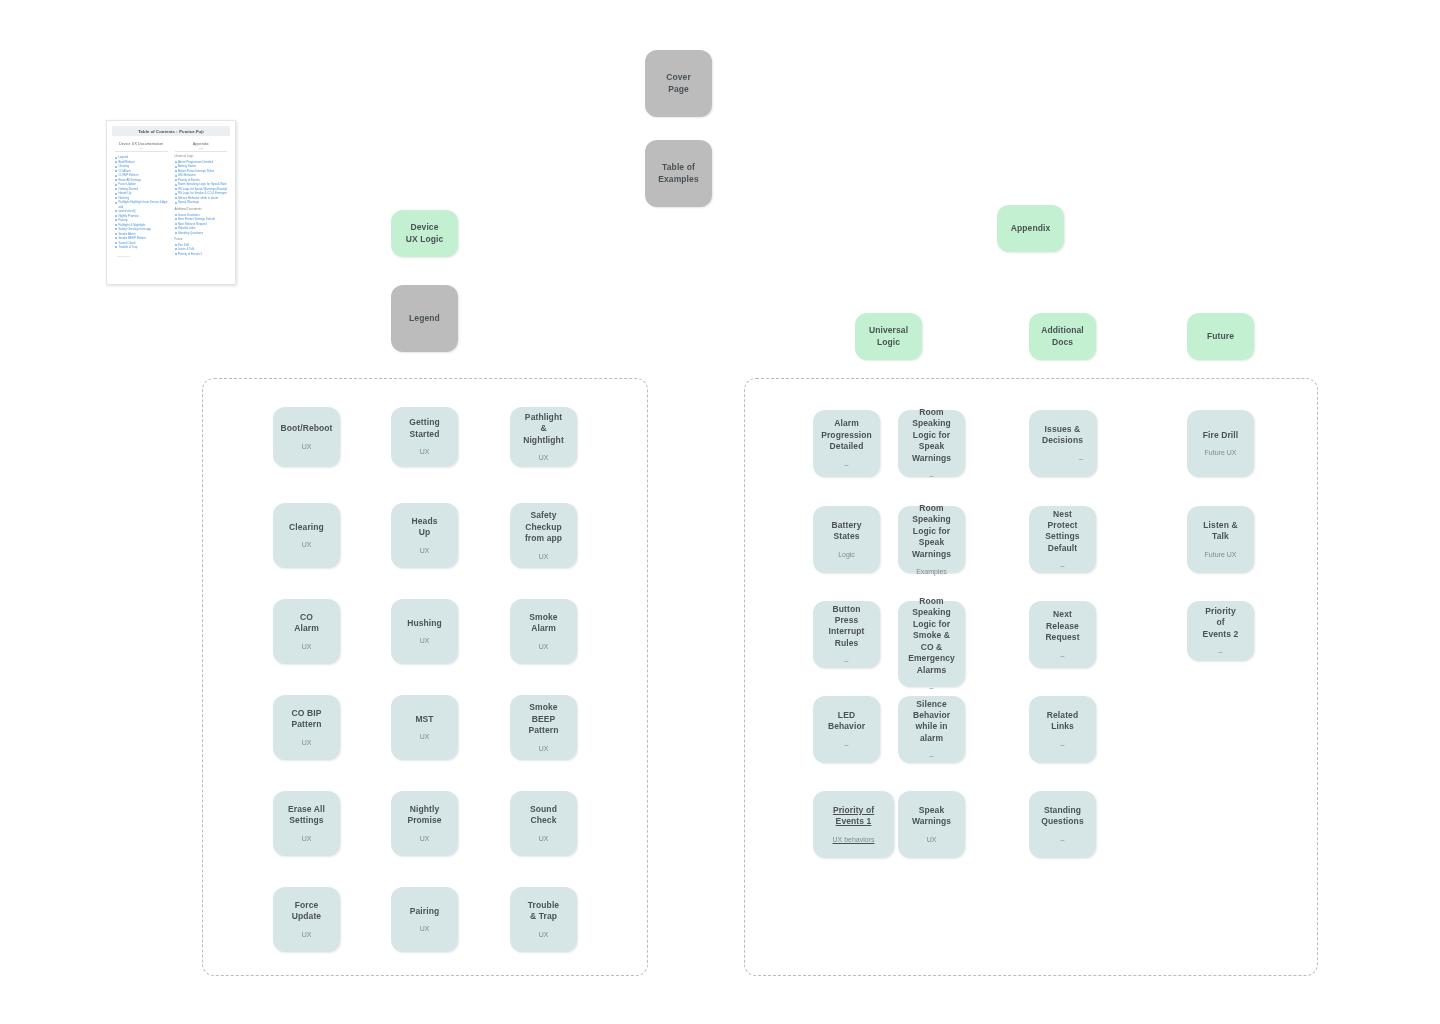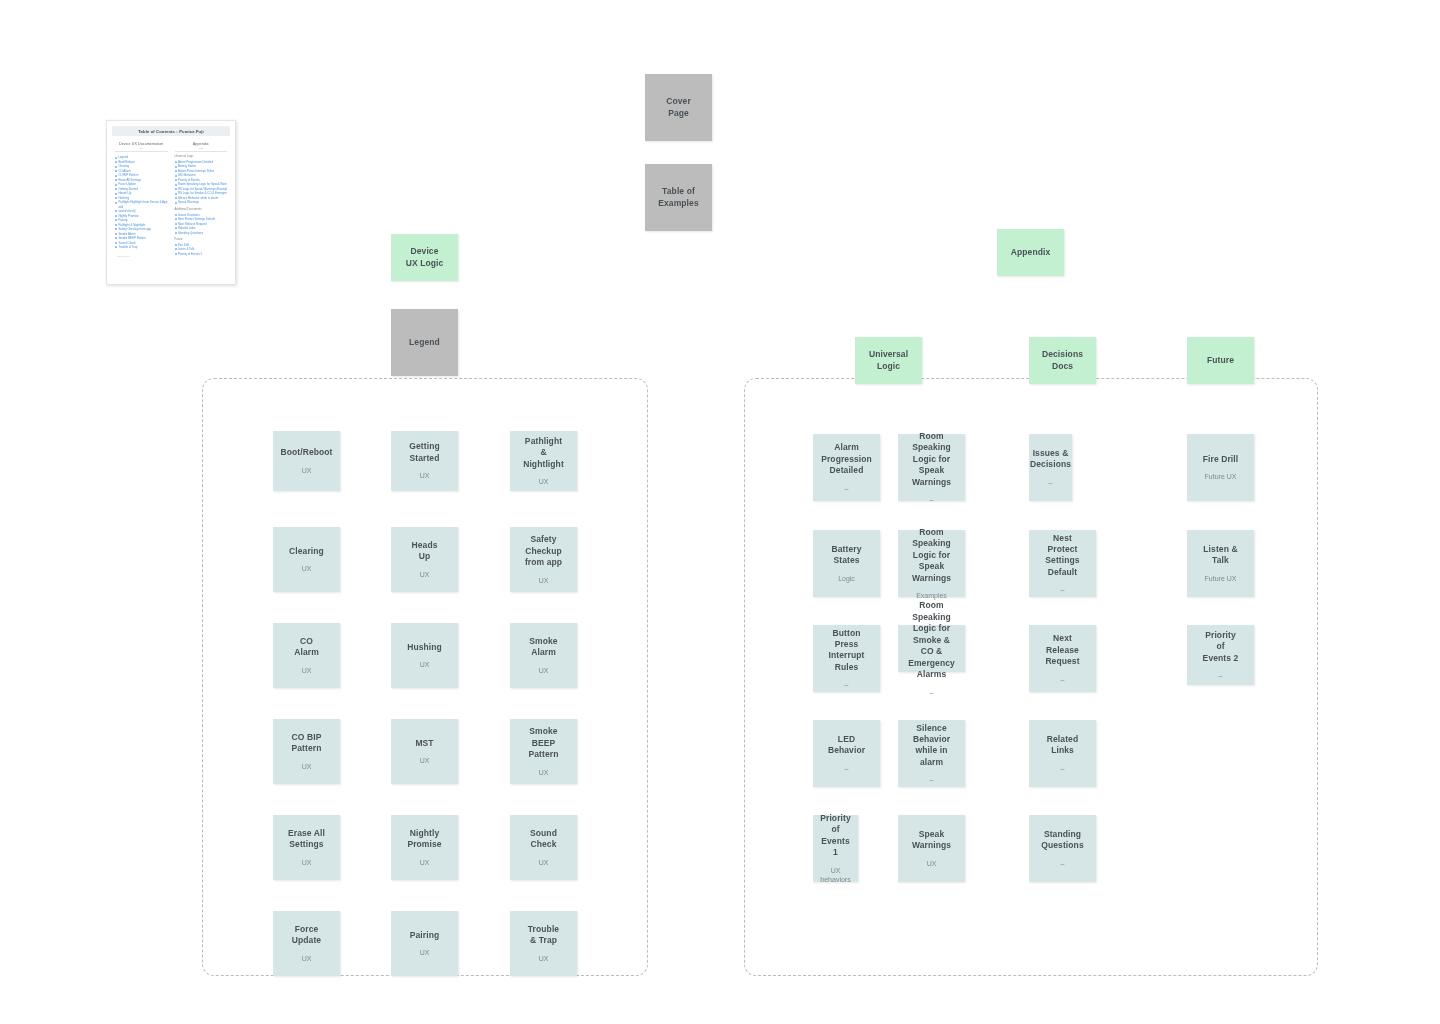--- a/index.html
+++ b/index.html
@@ -23,24 +23,23 @@
 
   
   .node {
     position: absolute;
     box-sizing: border-box;
     display: flex;
     flex-direction: column;
     align-items: center;
     justify-content: center;
     text-align: center;
-    border-radius: 0;
+    border-radius: 12px;
     box-shadow: 1px 1px 2px rgba(0,0,0,0.10);
     padding: 4px 14px;
-    margin-top: 24px;
   }
   .node .title {
     font-size: 8.5px;
     font-weight: bold;
     line-height: 1.35;
     letter-spacing: .1px;
     color: #4b5256;
   }
   .node .sub {
     font-size: 7px;
@@ -223,21 +222,21 @@
       <div class="node gray" style="left: 391px; top: 285px; width: 67px; height: 67px;">
         <div class="title">Legend</div>
       </div>
       <div class="node green" style="left: 997px; top: 205px; width: 67px; height: 47px;">
         <div class="title">Appendix</div>
       </div>
       <div class="node green" style="left: 855px; top: 313px; width: 67px; height: 47px;">
         <div class="title">Universal Logic</div>
       </div>
       <div class="node green" style="left: 1029px; top: 313px; width: 67px; height: 47px;">
-        <div class="title">Decisions Docs</div>
+        <div class="title">Additional Docs</div>
       </div>
       <div class="node green" style="left: 1187px; top: 313px; width: 67px; height: 47px;">
         <div class="title">Future</div>
       </div>
     </div>
 
   <div id="device-ux-layer">
       <div class="node blue" style="left: 273px; top: 407px; width: 67px; height: 60px;">
         <div class="title">Boot/Reboot</div>
         <div class="sub">UX</div>
@@ -314,21 +313,21 @@
 
   <div id="appendix-layer">
       <div class="node blue" style="left: 813px; top: 410px; width: 67px; height: 67px;">
         <div class="title">Alarm Progression Detailed</div>
         <div class="sub">–</div>
       </div>
       <div class="node blue" style="left: 898px; top: 410px; width: 67px; height: 67px;">
         <div class="title">Room Speaking Logic for Speak Warnings</div>
         <div class="sub">–</div>
       </div>
-      <div class="node blue" style="left: 1029px; top: 410px; width: 43px; height: 67px;">
+      <div class="node blue" style="left: 1029px; top: 410px; width: 68px; height: 67px; align-items: flex-end;">
         <div class="title">Issues &amp; Decisions</div>
         <div class="sub">–</div>
       </div>
       <div class="node blue" style="left: 1187px; top: 410px; width: 67px; height: 67px;">
         <div class="title">Fire Drill</div>
         <div class="sub">Future UX</div>
       </div>
       <div class="node blue" style="left: 813px; top: 506px; width: 67px; height: 67px;">
         <div class="title">Battery States</div>
         <div class="sub">Logic</div>
@@ -342,21 +341,21 @@
         <div class="sub">–</div>
       </div>
       <div class="node blue" style="left: 1187px; top: 506px; width: 67px; height: 67px;">
         <div class="title">Listen &amp; Talk</div>
         <div class="sub">Future UX</div>
       </div>
       <div class="node blue" style="left: 813px; top: 601px; width: 67px; height: 67px;">
         <div class="title">Button Press Interrupt Rules</div>
         <div class="sub">–</div>
       </div>
-      <div class="node blue" style="left: 898px; top: 601px; width: 67px; height: 47px; justify-content: center;">
+      <div class="node blue" style="left: 898px; top: 601px; width: 67px; height: 86px; justify-content: center;">
         <div class="title">Room Speaking Logic for Smoke &amp; CO &amp; Emergency Alarms</div>
         <div class="sub">–</div>
       </div>
       <div class="node blue" style="left: 1029px; top: 601px; width: 67px; height: 67px;">
         <div class="title">Next Release Request</div>
         <div class="sub">–</div>
       </div>
       <div class="node blue" style="left: 1187px; top: 601px; width: 67px; height: 60px;">
         <div class="title">Priority of Events 2</div>
         <div class="sub">–</div>
@@ -366,21 +365,21 @@
         <div class="sub">–</div>
       </div>
       <div class="node blue" style="left: 898px; top: 696px; width: 67px; height: 67px;">
         <div class="title">Silence Behavior while in alarm</div>
         <div class="sub">–</div>
       </div>
       <div class="node blue" style="left: 1029px; top: 696px; width: 67px; height: 67px;">
         <div class="title">Related Links</div>
         <div class="sub">–</div>
       </div>
-      <div class="node blue" style="left: 813px; top: 791px; width: 45px; height: 67px;">
+      <div class="node blue" style="left: 813px; top: 791px; width: 81px; height: 67px; text-decoration: underline;">
         <div class="title">Priority of Events 1</div>
         <div class="sub">UX behaviors</div>
       </div>
       <div class="node blue" style="left: 898px; top: 791px; width: 67px; height: 67px;">
         <div class="title">Speak Warnings</div>
         <div class="sub">UX</div>
       </div>
       <div class="node blue" style="left: 1029px; top: 791px; width: 67px; height: 67px;">
         <div class="title">Standing Questions</div>
         <div class="sub">–</div>

